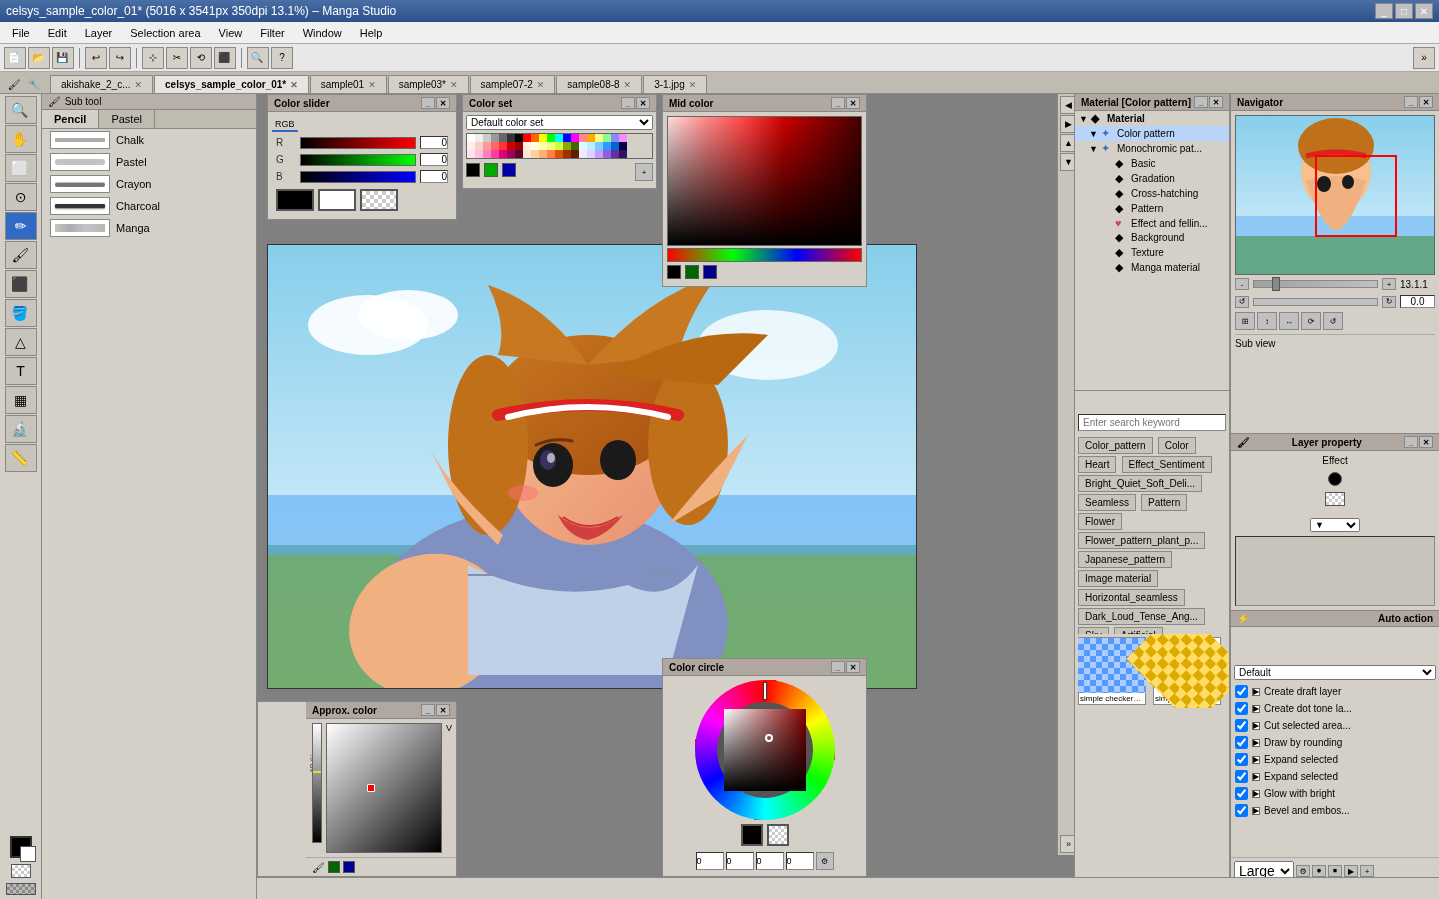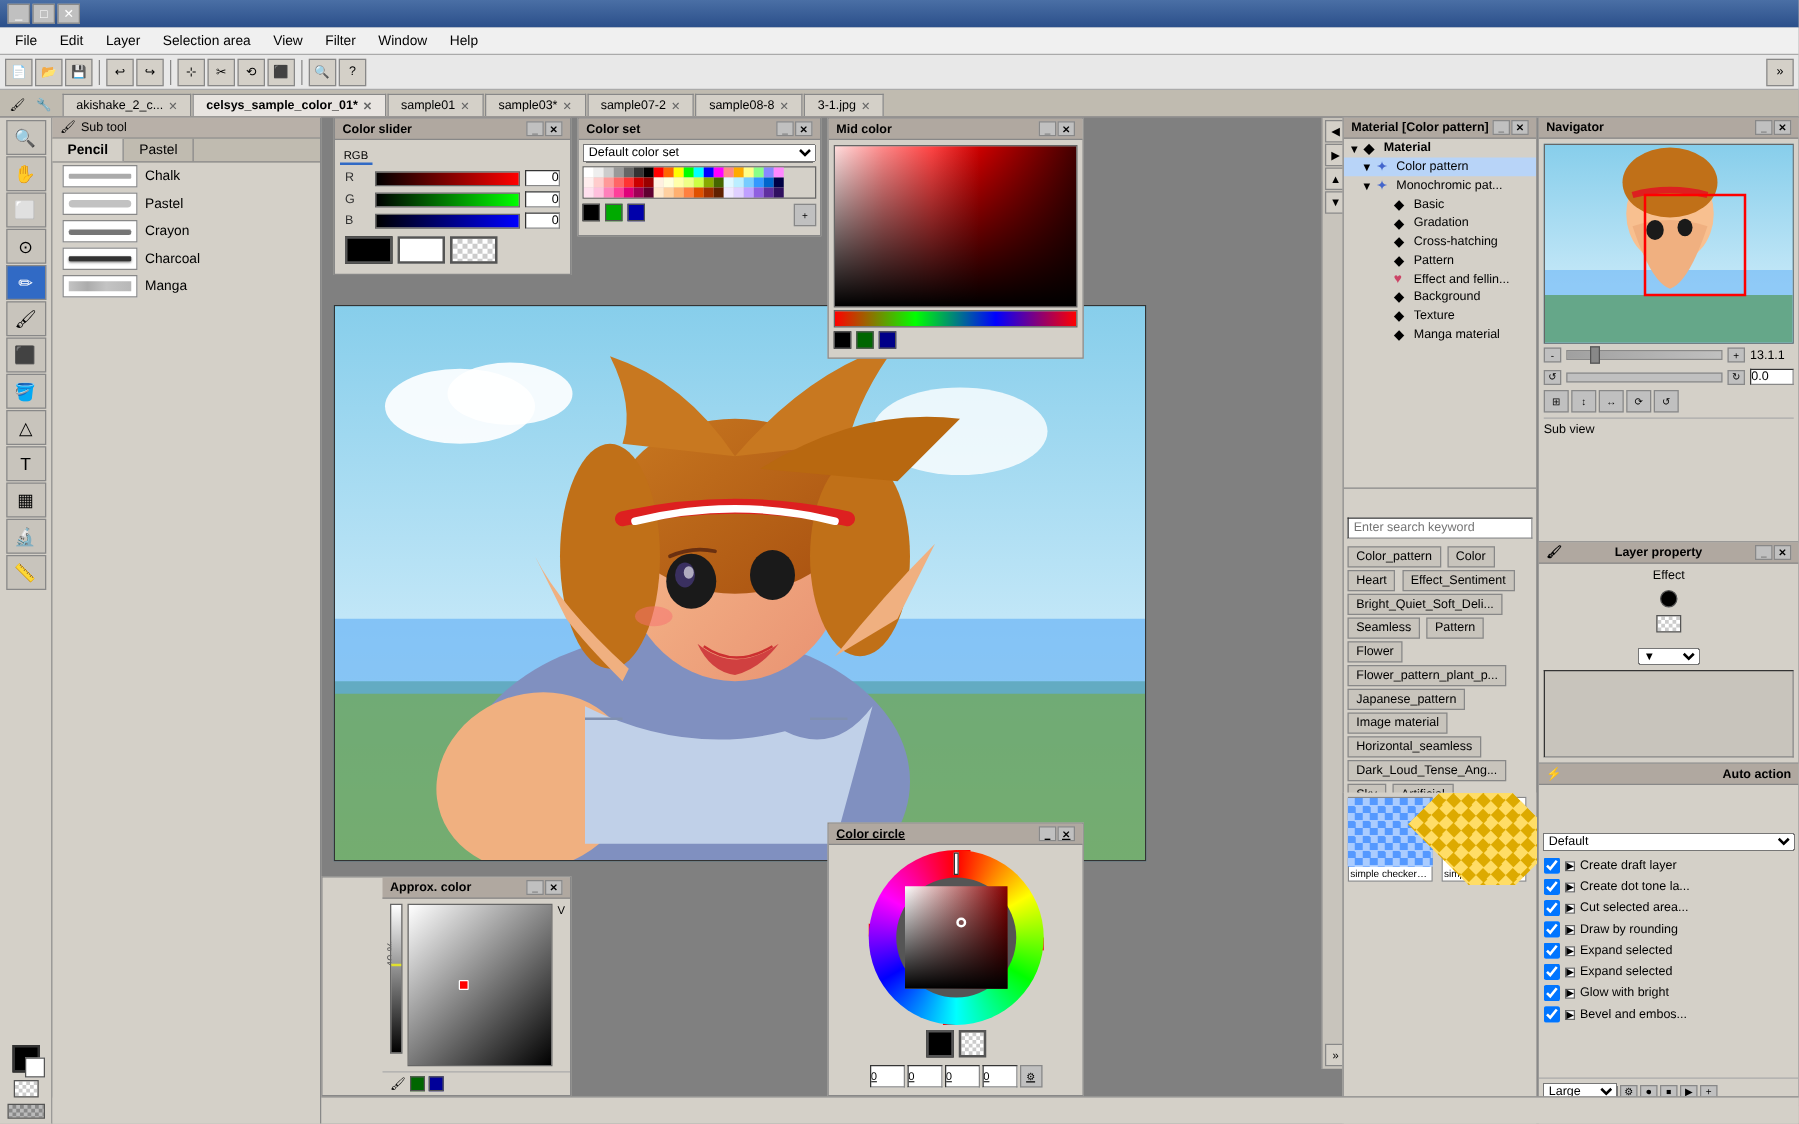--- a/index.html
+++ b/index.html
@@ -69,20 +69,21 @@
     .win-btns { display: flex; gap: 1px; }
     .win-btn { width: 14px; height: 12px; background: #c0c0c0; border: 1px solid #888; font-size: 8px; display: flex; align-items: center; justify-content: center; cursor: pointer; }
     .rts-btn { width: 18px; height: 18px; background: #d4d0c8; border: 1px solid #888; display: flex; align-items: center; justify-content: center; font-size: 9px; cursor: pointer; }
     
     .expand-btn { width: 8px; height: 8px; border: 1px solid #666; display: flex; align-items: center; justify-content: center; font-size: 8px; cursor: pointer; background: #fff; }
   </style>
 </head>
 <body>
 
 <div class="title-bar">
+  <span>celsys_sample_color_01* (5016 x 3541px 350dpi 13.1%)  –  Manga Studio</span>
   <div class="title-bar-controls">
     <div class="title-btn">_</div>
     <div class="title-btn">□</div>
     <div class="title-btn">✕</div>
   </div>
 </div>
 
 <div class="menu-bar">
   <span class="menu-item">File</span>
   <span class="menu-item">Edit</span>
@@ -484,21 +485,21 @@
         </div>
       </div>
 
       <div style="display:flex; gap:3px; padding:3px 6px; align-items:center; border-top:1px solid #aaa;">
         <div style="font-size:10px;">🖌</div>
         <div style="width:12px;height:12px;background:#060;border:1px solid #555;"></div>
         <div style="width:12px;height:12px;background:#009;border:1px solid #555;"></div>
       </div>
     </div>
 
-    <div style="position:absolute; left:405px; bottom:0; width:205px; background:#d4d0c8; border:1px solid #888; z-index:20;text-decoration:underline;">
+    <div style="position:absolute; left:405px; bottom:0; width:205px; background:#d4d0c8; border:1px solid #888; z-index:20;">
       <div class="panel-title">
         <span>Color circle</span>
         <div class="win-btns">
           <div class="win-btn">_</div>
           <div class="win-btn">✕</div>
         </div>
       </div>
       <div style="padding:4px; display:flex; flex-direction:column; align-items:center;">
 
         <div style="position:relative; width:140px; height:140px;">
@@ -696,21 +697,21 @@
             <div style="position:absolute; left:15%; top:50%; transform:translateY(-50%); width:8px; height:14px; background:#888; border:1px solid #555;"></div>
           </div>
           <div class="win-btn">+</div>
           <span style="font-size:10px; width:35px;"><span>13.1</span>.1</span>
         </div>
 
         <div style="display:flex; align-items:center; gap:4px; padding:2px 0; font-size:10px;">
           <div class="win-btn">↺</div>
           <div style="flex:1; height:8px; background:#c0c0c0; border:1px solid #888; cursor:pointer;"></div>
           <div class="win-btn">↻</div>
-          <input type="text" style="width: 35px; font-size: 10px; border: 1px inset rgb(136, 136, 136); text-align: left;" value="0.0">
+          <input type="text" style="width: 35px; font-size: 10px; border: 1px inset rgb(136, 136, 136); text-align: center;" value="0.0">
         </div>
 
         <div style="display:flex; gap:2px; padding:2px 0;">
           <div class="win-btn" style="width:20px; height:18px;">⊞</div>
           <div class="win-btn" style="width:20px; height:18px;">↕</div>
           <div class="win-btn" style="width:20px; height:18px;">↔</div>
           <div class="win-btn" style="width:20px; height:18px;">⟳</div>
           <div class="win-btn" style="width:20px; height:18px;">↺</div>
         </div>
 
@@ -792,21 +793,21 @@
           <span>Glow with bright</span>
         </div>
         <div class="action-item">
           <input type="checkbox" checked="" style="">
           <div class="expand-btn">▶</div>
           <span>Bevel and embos...</span>
         </div>
       </div>
 
       <div style="display:flex; gap:2px; padding:3px; border-top:1px solid #aaa; align-items:center;">
-        <select style="font-size:10px; width:60px;">
+        <select style="font-size:14px; width:60px;">
           <option>Large</option>
         </select>
         <div class="win-btn">⚙</div>
         <div class="win-btn">⏺</div>
         <div class="win-btn">⏹</div>
         <div class="win-btn">▶</div>
         <div class="win-btn">+</div>
       </div>
     </div>
 

